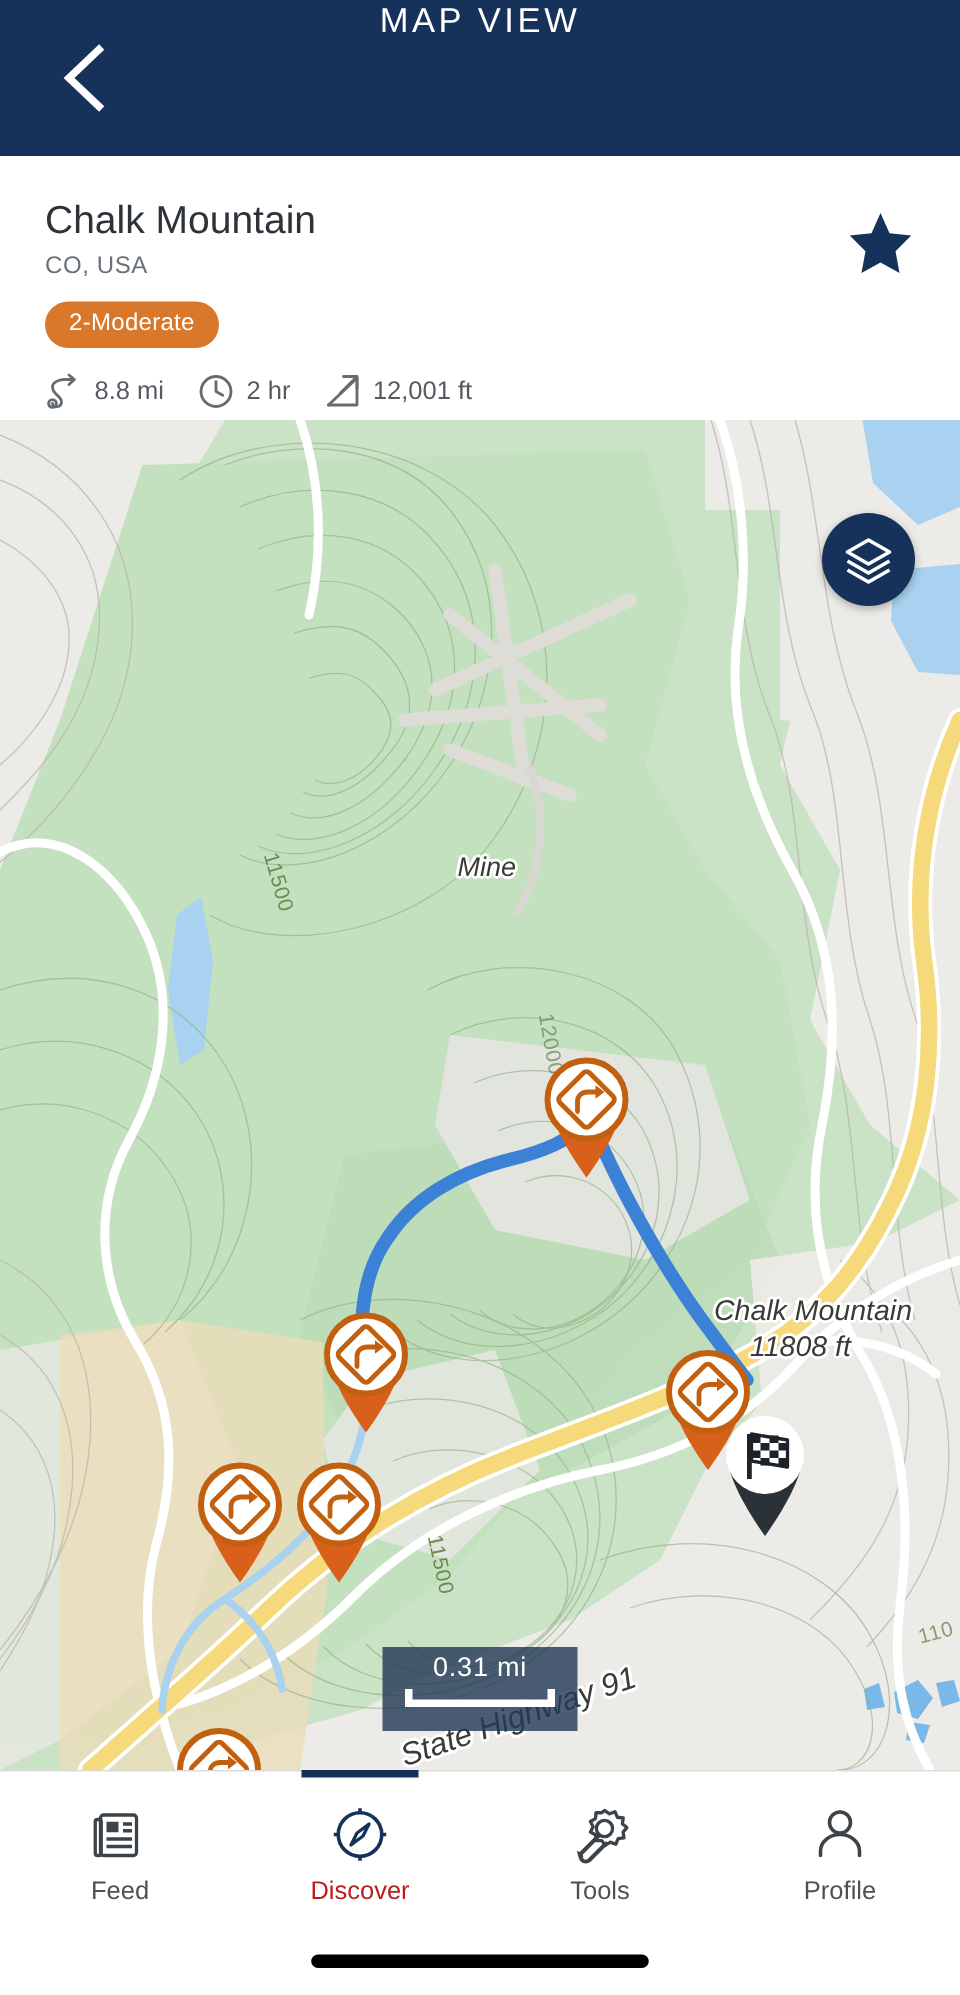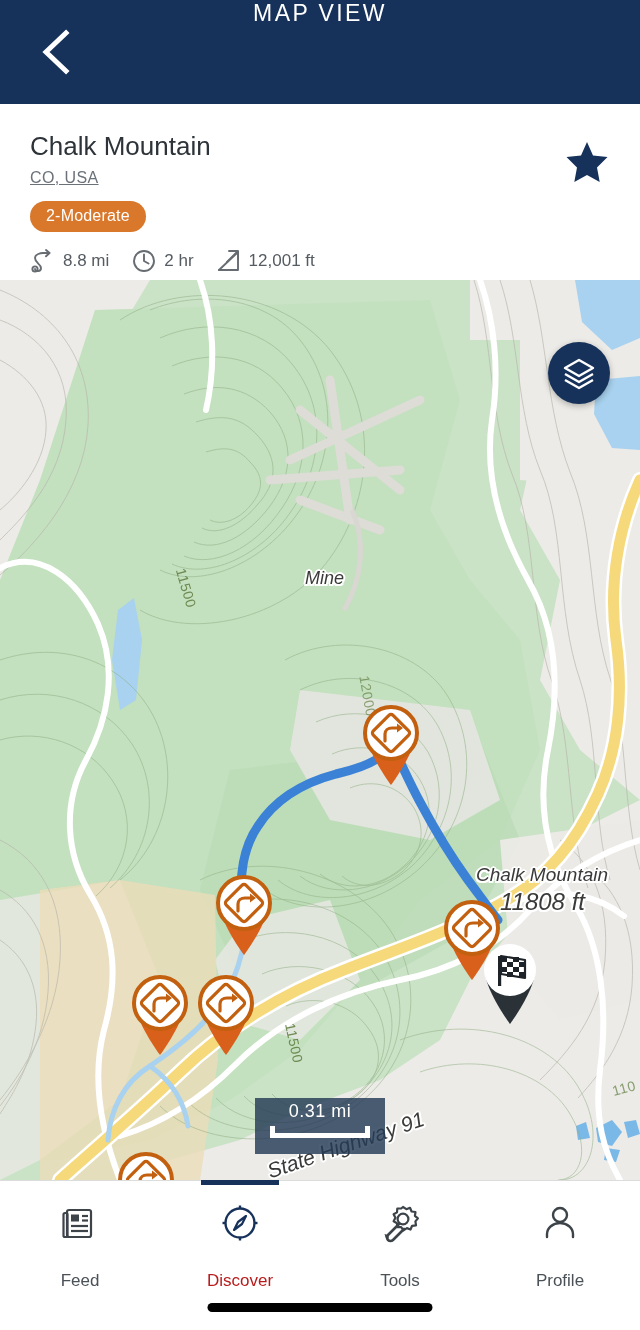--- a/index.html
+++ b/index.html
@@ -23,21 +23,21 @@
   .header-title {
     color:#ffffff; font-size:23px; letter-spacing:2.4px; font-weight:400;
   }
 
   
   .info {
     position:absolute; top:104px; left:0; width:640px; height:176px;
     background:#ffffff; padding:28px 30px 0 30px;
   }
   .info-title { font-size:26px; color:#2d3338; font-weight:400; line-height:1.1; }
-  .info-sub { font-size:16px; color:#6a7178; margin-top:8px; letter-spacing:0.4px;text-decoration:underline; }
+  .info-sub { font-size:16px; color:#6a7178; margin-top:8px; letter-spacing:0.4px; }
   .badge {
     display:inline-block; margin-top:14px; background:#d9772b; color:#fff;
     font-size:16px; padding:6px 16px 7px 16px; border-radius:20px; letter-spacing:0.2px;
   }
   .stats { display:flex; align-items:center; margin-top:16px; gap:22px; }
   .stat { display:flex; align-items:center; gap:7px; }
   .stat-text { font-size:17px; color:#555b61; }
   .star-btn { position:absolute; right:30px; top:34px; width:46px; height:46px; }
 
   
@@ -80,21 +80,21 @@
     border-left:5px solid #fff; border-right:5px solid #fff; border-bottom:5px solid #fff;
   }
 
   
   .tabbar {
     position:absolute; top:1180px; left:0; width:640px; height:150px;
     background:#ffffff; border-top:1px solid #dcdcdc; display:flex;
   }
   .tab {
     flex:1; display:flex; flex-direction:column; align-items:center;
-    padding-top:20px; position:relative;gap:20px;
+    padding-top:20px; position:relative;
   }
   .tab-label { font-size:17px; color:#4a5157; margin-top:6px; }
   .tab.active .tab-label { color:#b91c1c; }
   .tab-indicator {
     position:absolute; top:-1px; left:50%; transform:translateX(-50%);
     width:78px; height:5px; background:#16315a;
   }
   .tab-icon { height:44px; display:flex; align-items:center; justify-content:center; }
   .home-indicator {
     position:absolute; bottom:18px; left:50%; transform:translateX(-50%);
@@ -270,21 +270,21 @@
         <path d="M244,620 C240,590 244,560 256,540 C272,512 300,496 330,490
                  C352,486 374,482 390,472 L396,468" fill="none" stroke="#3b82d6" stroke-width="0"></path>
         <path d="M243,628 C238,596 244,566 258,546 C276,518 306,502 336,494 C362,488 382,480 392,466" fill="none" stroke="#3b82d6" stroke-width="9" stroke-linecap="round" stroke-linejoin="round"></path>
         <path d="M392,466 C400,480 408,500 420,522 C436,552 452,578 468,600 C480,616 490,630 498,640" fill="none" stroke="#3b82d6" stroke-width="9" stroke-linecap="round" stroke-linejoin="round"></path>
         <path d="M243,628 C240,660 232,690 220,714" fill="none" stroke="#3b82d6" stroke-width="0"></path>
       </g>
     </svg>
 
     <div class="map-label" style="left:305px; top:288px; font-size:18px;">Mine</div>
     <div class="map-label" style="left:476px; top:584px; font-size:19px;">Chalk Mountain</div>
-    <div class="map-label" style="left:500px; top:608px; font-size:24px;">11808 ft</div>
+    <div class="map-label" style="left:500px; top:608px; font-size:19px;">11808 ft</div>
     <div class="map-label" style="left:268px; top:880px; font-size:21px; transform:rotate(-19deg); transform-origin:left center;">State Highway 91</div>
 
     <div class="contour-label" style="left:166px; top:300px; transform:rotate(74deg);">11500</div>
     <div class="contour-label" style="left:347px; top:408px; transform:rotate(80deg); opacity:0.75;">12000</div>
     <div class="contour-label" style="left:274px; top:755px; transform:rotate(78deg);">11500</div>
     <div class="contour-label" style="left:612px; top:800px; transform:rotate(-15deg); opacity:0.8;">110</div>
 
     <div class="pin" style="left:355px; top:415px;">
       <svg width="72" height="92" viewBox="0 0 72 92">
         <path d="M36,90 C36,90 12,58 12,40 A24,24 0 1,1 60,40 C60,58 36,90 36,90 Z" fill="#d9601b"></path>

